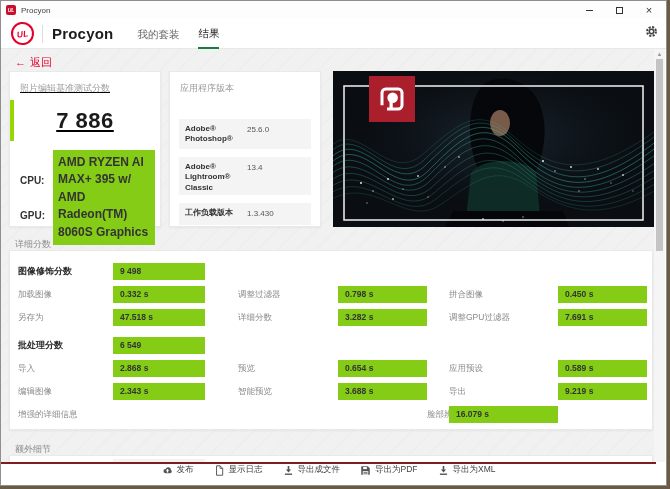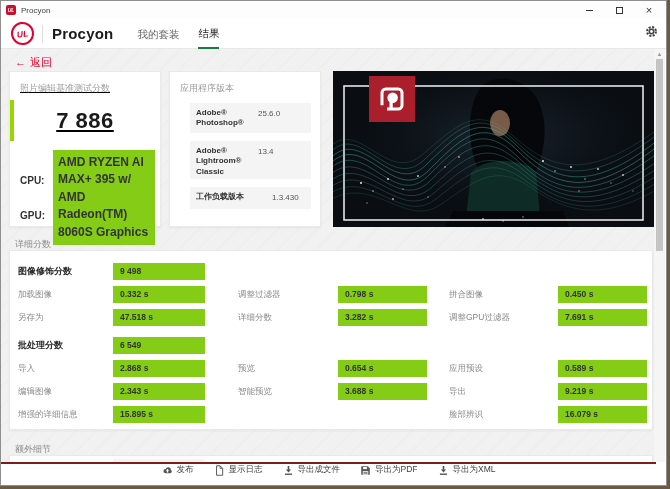--- a/index.html
+++ b/index.html
@@ -40,24 +40,24 @@
   .green-bar { position:absolute; left:0; top:28px; width:3.5px; height:41px; background:#97d700; }
   .big-score { text-align:center; font-size:22px; font-weight:bold; color:#1a1a1a; margin-top:13px; letter-spacing:.5px; }
   .spec-row { position:absolute; left:0; width:100%; display:flex; align-items:center; padding:0 5px 0 10px; }
   .spec-row.cpu { top:78px; } .spec-row.gpu { top:113px; }
   .spec-label { width:33px; font-size:10px; font-weight:bold; color:#333; }
   .spec-val { flex:1; background:#84cc16; font-size:12px; font-weight:600; color:#333; line-height:1.45; padding:4px 5px; }
 
   
   #ver-card { left:168px; top:22px; width:152px; height:156px; }
   .ver-row { margin:0 9px 8px 9px; background:#f4f4f4; display:flex; padding:5px 6px; }
-  .ver-rows { margin-top:8px;padding-left:11px; }
+  .ver-rows { margin-top:24px; }
   .ver-label { width:62px; font-size:8px; font-weight:bold; color:#333; line-height:1.3; }
   .ver-val { font-size:8px; color:#555; line-height:1.3; padding-top:1px; }
-  .ver-row.r1 { height:30px; } .ver-row.r2 { height:38px; } .ver-row.r3 { height:22px;gap:14px; }
+  .ver-row.r1 { height:30px; } .ver-row.r2 { height:38px; } .ver-row.r3 { height:22px; }
 
   
   #hero { position:absolute; left:332px; top:22px; width:321px; height:156px; background:#0a0e13; overflow:hidden; }
   .hero-logo { position:absolute; left:36px; top:5px; width:46px; height:46px; background:#ab1f2d; display:flex; align-items:center; justify-content:center; z-index:3; }
 
   
   .section-label { position:absolute; left:14px; font-size:9px; color:#8a8a8a; }
   #lbl-detail { top:189px; }
   #detail-card { left:8px; top:201px; width:644px; height:180px; padding-top:12px; }
   .drow { display:grid; grid-template-columns:95px 92px 33px 100px 89px 22px 109px 89px; height:17px; margin:0 0 6px 8px; }
@@ -269,21 +269,20 @@
         <div class="dval">2.343 s</div>
         <div></div>
         <div class="dlabel">智能预览</div>
         <div class="dval">3.688 s</div>
         <div></div>
         <div class="dlabel">导出</div>
         <div class="dval">9.219 s</div>
       </div>
       <div class="drow">
         <div class="dlabel">增强的详细信息</div>
-        <div class="dval">15.895 s</div>
         <div></div>
         <div></div>
         <div></div>
         <div></div>
         <div class="dlabel">脸部辨识</div>
         <div class="dval">16.079 s</div>
       </div>
     </div>
 
     <div class="section-label" id="lbl-extra">额外细节</div>

